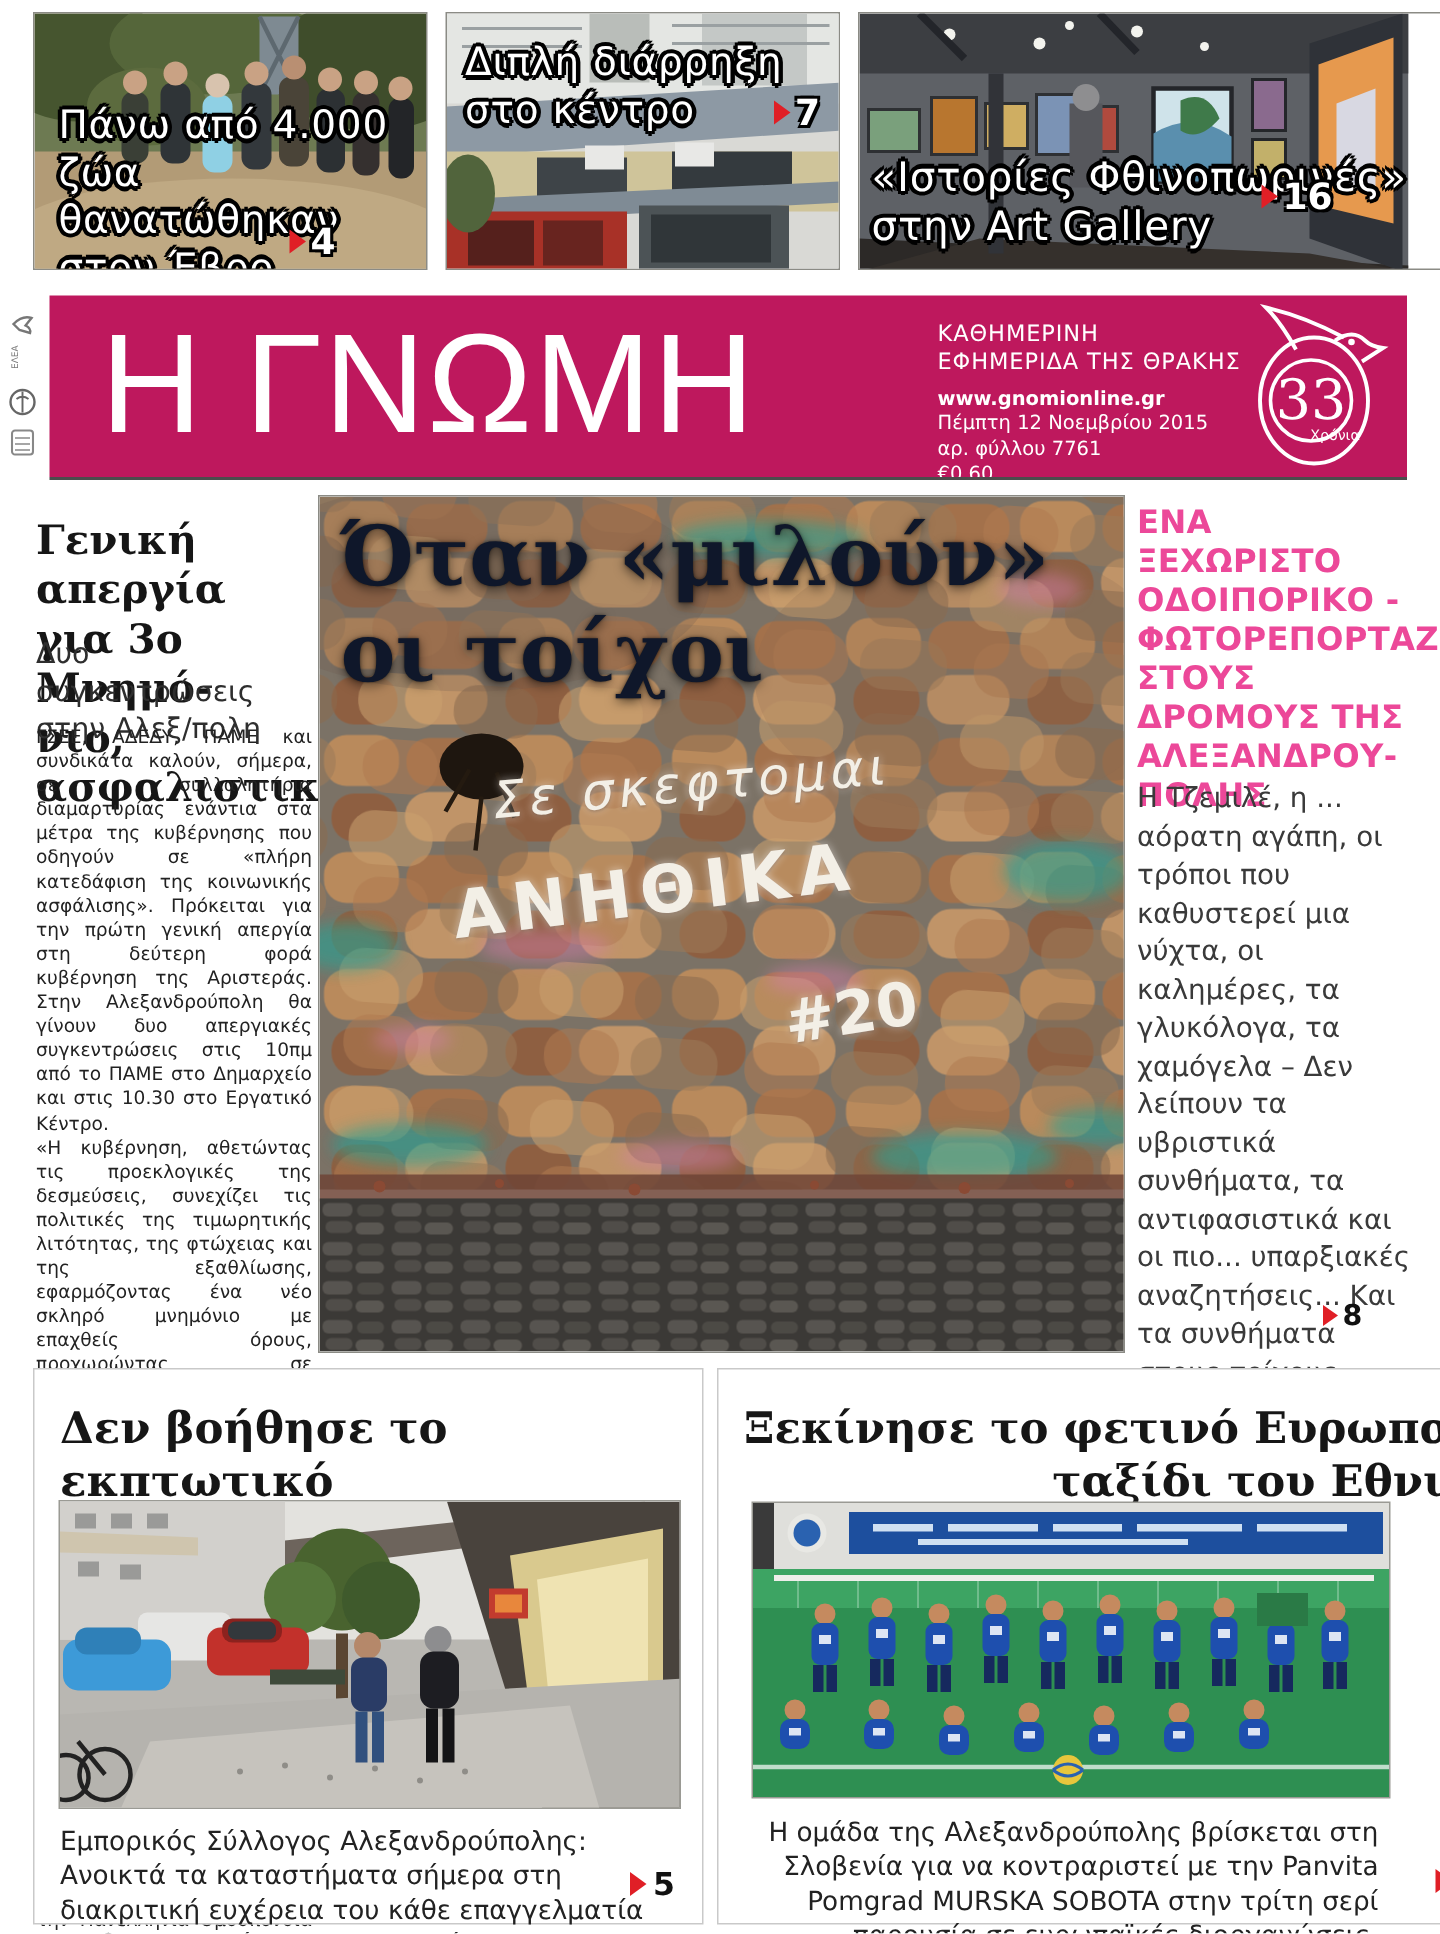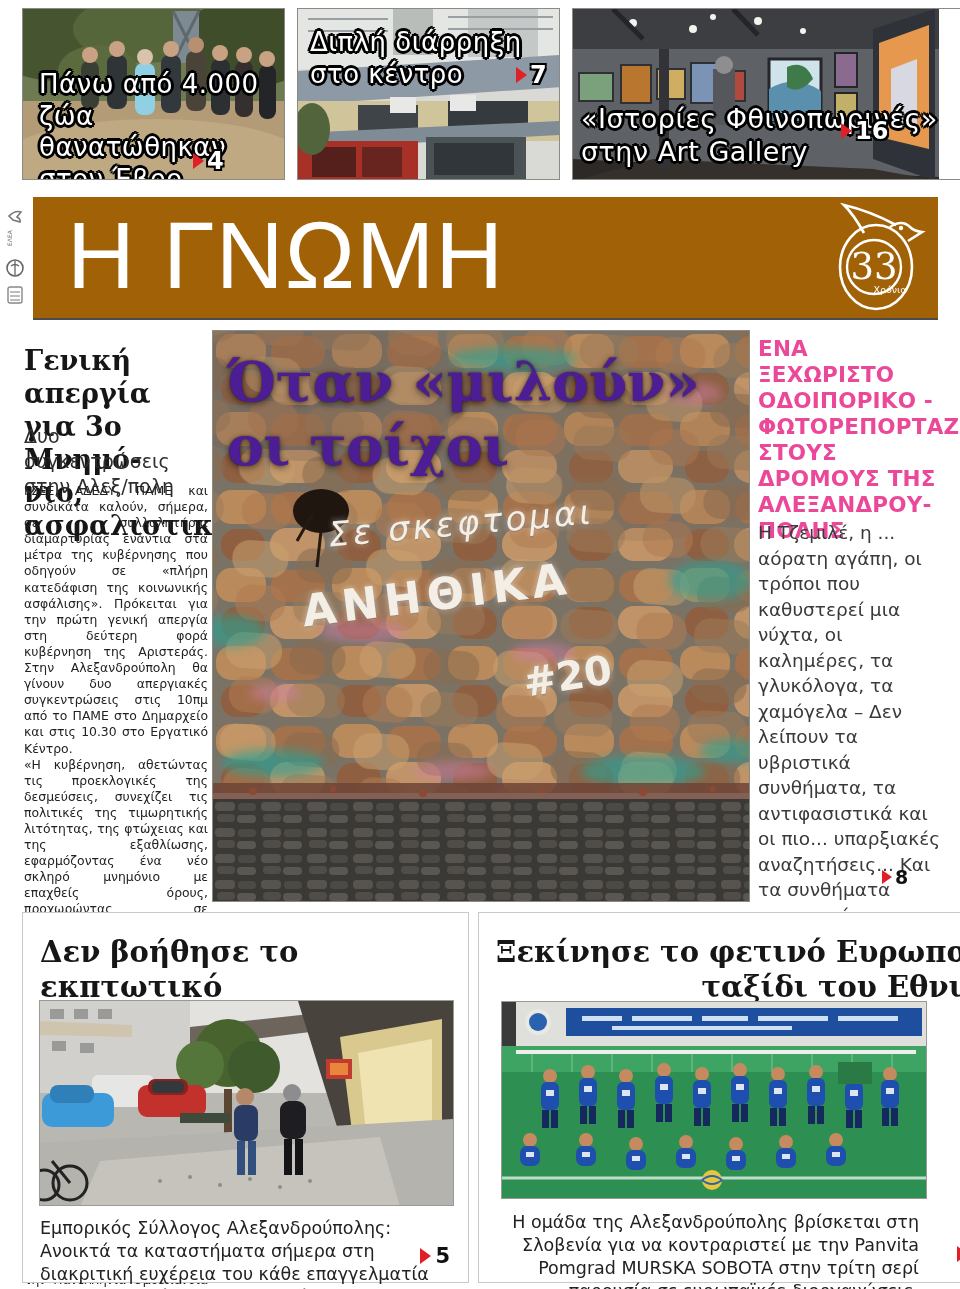--- a/index.html
+++ b/index.html
@@ -10,42 +10,42 @@
   .teaser{position:absolute;top:8px;height:172px;overflow:hidden;border:1px solid #8b8b85;box-sizing:border-box;}
   .teaser svg{position:absolute;inset:0;}
   .tz-text{position:absolute;color:#fff;font-weight:normal;white-space:pre-line;
            font-size:26px;line-height:1.22;letter-spacing:.5px;
            text-shadow:-2px -2px 0 #000,2px -2px 0 #000,-2px 2px 0 #000,2px 2px 0 #000,0 3px 0 #000,0 -3px 0 #000,3px 0 0 #000,-3px 0 0 #000;}
   .tz-page{position:absolute;display:flex;align-items:center;gap:3px;
            color:#fff;font-weight:bold;font-size:24px;
            text-shadow:-2px -2px 0 #000,2px -2px 0 #000,-2px 2px 0 #000,2px 2px 0 #000;}
   .tri{width:0;height:0;border-left:11px solid #e01f26;border-top:8px solid transparent;border-bottom:8px solid transparent;}
   
-  .mast{position:absolute;left:33px;top:197px;width:905px;height:121px;background:#a16207;}
+  .mast{position:absolute;left:33px;top:197px;width:905px;height:121px;background:#be185d;}
   .mast-title{position:absolute;left:34px;top:0px;color:#fff;font-size:94px;line-height:118px;
               font-family:"Liberation Sans",sans-serif;font-weight:normal;letter-spacing:1px;}
   .mast-info{position:absolute;left:592px;top:16px;color:#fff;}
   .mi-big{font-size:15px;line-height:19px;letter-spacing:.6px;}
   .mi-web{font-size:13px;font-weight:bold;margin-top:8px;}
   .mi-sm{font-size:13px;line-height:17px;}
   .dove{position:absolute;right:10px;top:4px;}
   .mast-rule{position:absolute;left:33px;top:318px;width:905px;height:2px;background:#4c4c4c;}
   .side-logos{position:absolute;left:3px;top:208px;width:24px;display:flex;flex-direction:column;gap:8px;align-items:center;}
   
   .serif-head{font-family:"DejaVu Serif","Liberation Serif",serif;font-weight:bold;color:#161616;white-space:pre-line;margin-top:12px;}
   .lcol-head{left:24px;top:332px;width:190px;font-size:27px;line-height:33px;}
   .lcol-sub{left:24px;top:424px;width:186px;font-size:19px;line-height:25px;color:#2e2e2e;}
   .lcol-body{left:24px;top:483px;width:184px;font-size:12.4px;line-height:16.1px;color:#222;
              text-align:justify;white-space:pre-line;}
   
   .main-photo{position:absolute;left:212px;top:330px;width:538px;height:572px;overflow:hidden;border:1px solid #8b8b85;box-sizing:border-box;}
   .main-photo svg{position:absolute;inset:0;}
-  .main-head{position:absolute;left:14px;top:8px;color:#4c1d95;font-family:"DejaVu Serif","Liberation Serif",serif;
+  .main-head{position:absolute;left:14px;top:8px;color:#0f172a;font-family:"DejaVu Serif","Liberation Serif",serif;
              font-weight:bold;font-size:55px;line-height:64px;white-space:pre-line;
-             text-shadow:0 2px 7px rgba(0,0,0,.6),0 0 2px rgba(0,0,0,.5);margin-top:11px;}
+             text-shadow:0 2px 7px rgba(0,0,0,.6),0 0 2px rgba(0,0,0,.5);}
   .graffiti{position:absolute;color:#f3efe6;text-shadow:0 0 6px rgba(255,255,255,.55),0 1px 2px rgba(90,60,40,.5);}
   .g1{left:115px;top:172px;font-size:34px;font-style:italic;transform:rotate(-5deg);letter-spacing:3px;}
   .g2{left:88px;top:238px;font-size:44px;font-weight:bold;transform:rotate(-7deg);letter-spacing:6px;}
   .g3{left:310px;top:322px;font-size:40px;font-weight:bold;transform:rotate(-9deg);}
   
   .rcol-head{left:758px;top:336px;width:184px;font-size:21.5px;line-height:26px;font-weight:bold;
              color:#ec4899;white-space:pre-line;letter-spacing:.2px;}
   .rcol-body{left:758px;top:520px;width:182px;font-size:18.5px;line-height:25.5px;color:#3a3a3a;}
   .p8{position:absolute;left:882px;top:866px;display:flex;align-items:center;gap:3px;
       font-size:19px;font-weight:bold;color:#111;}
@@ -188,20 +188,28 @@
     <svg width="16" height="18" viewBox="0 0 16 18">
       <rect x="1" y="1" width="14" height="16" rx="2" fill="none" stroke="#888" stroke-width="1.4"></rect>
       <line x1="3" y1="6" x2="13" y2="6" stroke="#888" stroke-width="1.1"></line>
       <line x1="3" y1="10" x2="13" y2="10" stroke="#888" stroke-width="1.1"></line>
       <line x1="3" y1="14" x2="13" y2="14" stroke="#888" stroke-width="1.1"></line>
     </svg>
   </div>
 
   <div class="mast">
     <div class="mast-title">Η ΓΝΩΜΗ</div>
+    <div class="mast-info">
+      <div class="mi-big" style="white-space:pre-line;">ΚΑΘΗΜΕΡΙΝΗ
+ΕΦΗΜΕΡΙΔΑ ΤΗΣ ΘΡΑΚΗΣ</div>
+      <div class="mi-web">www.gnomionline.gr</div>
+      <div class="mi-sm">Πέμπτη 12 Νοεμβρίου 2015</div>
+      <div class="mi-sm">αρ. φύλλου 7761</div>
+      <div class="mi-sm">€0.60</div>
+    </div>
     <svg class="dove" width="100" height="114" viewBox="0 0 100 114">
       <ellipse cx="48" cy="66" rx="36" ry="42" fill="none" stroke="#fff" stroke-width="2.6"></ellipse>
       <path d="M36 32 Q26 14 16 4 Q42 10 68 24" fill="none" stroke="#fff" stroke-width="2.6"></path>
       <path d="M62 26 Q74 18 82 26 Q86 30 94 31 L80 40" fill="none" stroke="#fff" stroke-width="2.6"></path>
       <circle cx="73" cy="27" r="2.2" fill="#fff"></circle>
       <circle cx="46" cy="66" r="27" fill="none" stroke="#fff" stroke-width="2.4"></circle>
       <text x="46" y="78" text-anchor="middle" font-size="37" fill="#fff" font-family="DejaVu Serif,serif">33</text>
       <text x="62" y="92" text-anchor="middle" font-size="9.5" fill="#fff" font-family="DejaVu Sans">Χρόνια</text>
     </svg>
   </div>

